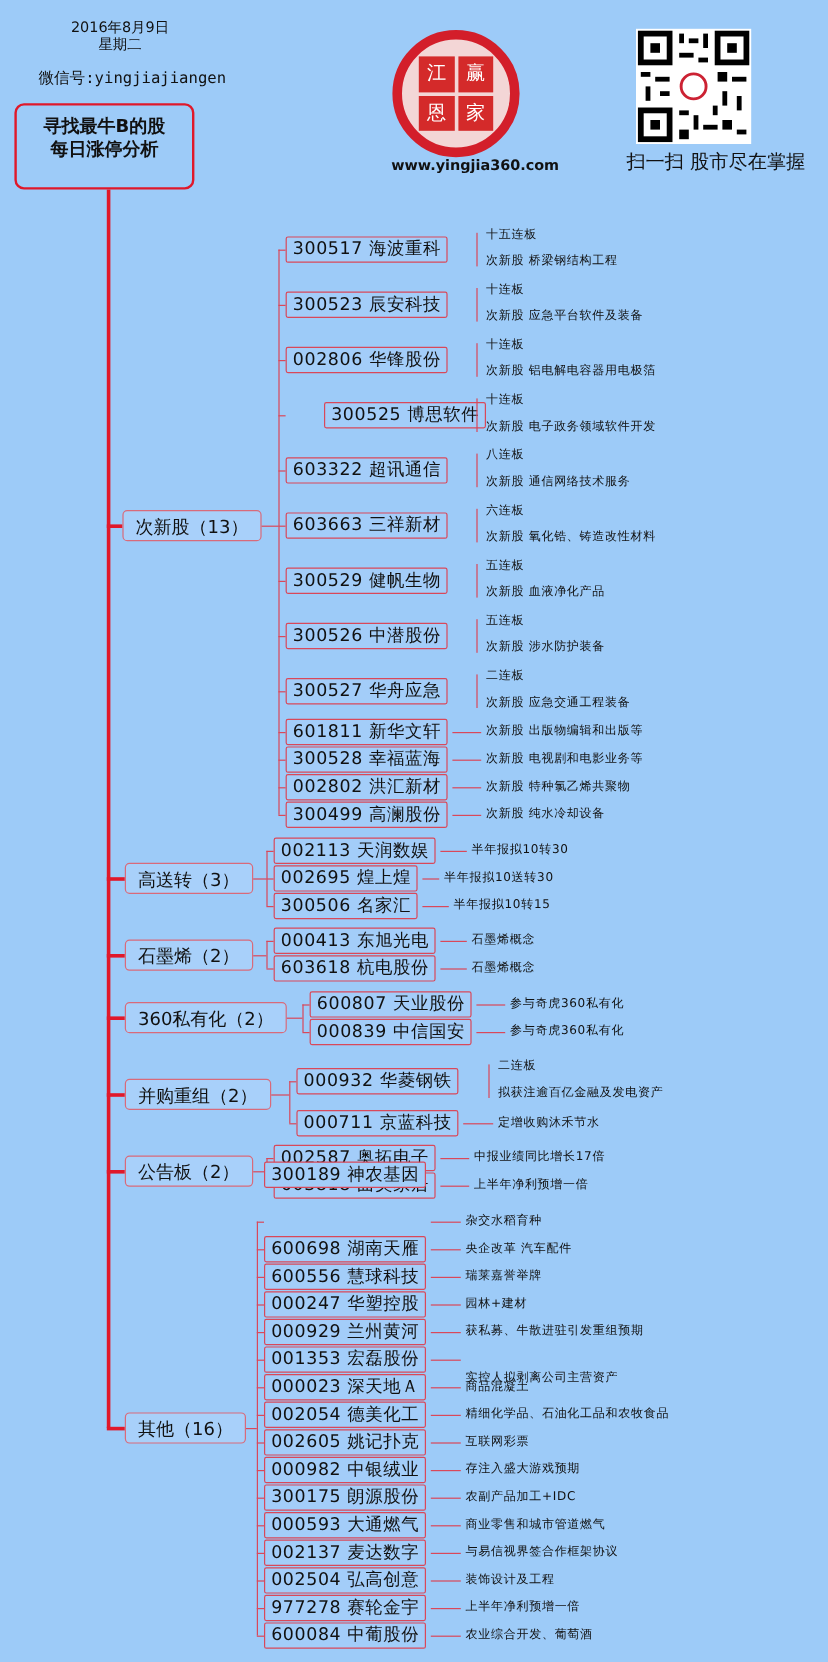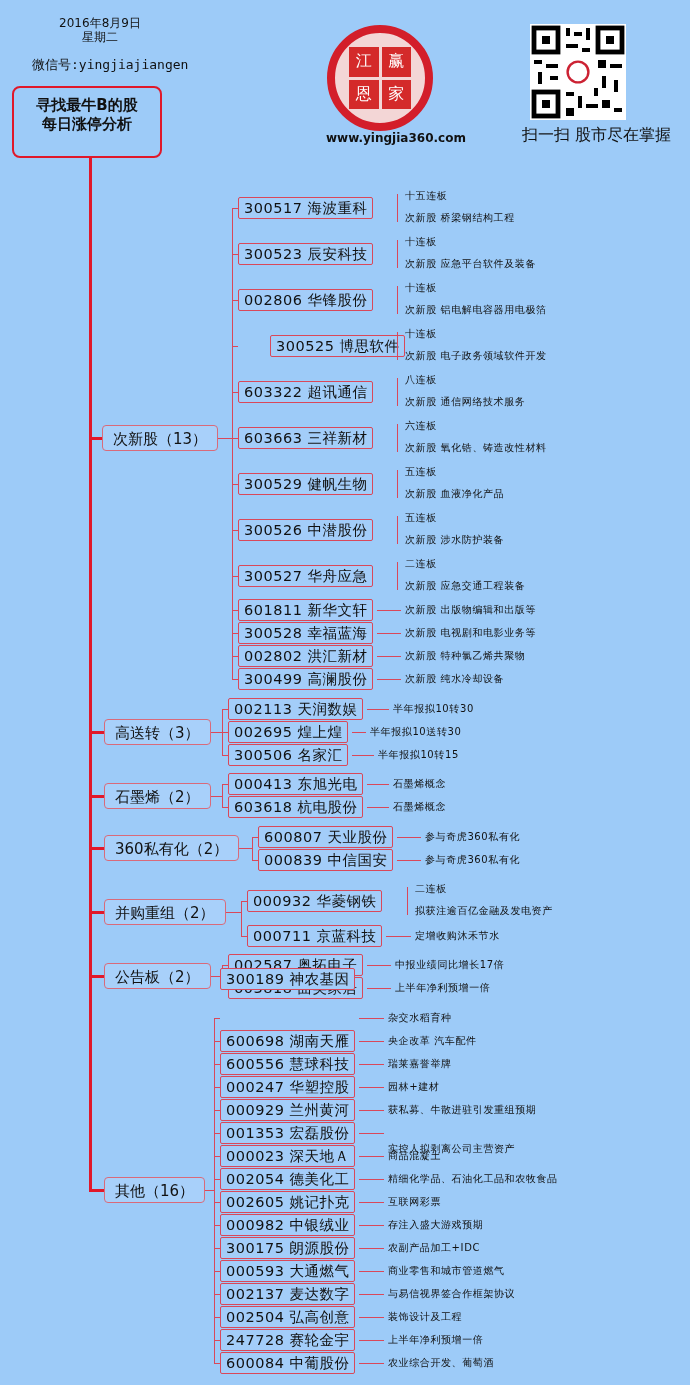--- a/index.html
+++ b/index.html
@@ -280,20 +280,20 @@
     <div class="abs desc" style="left: 388px; top: 1260px;">商业零售和城市管道燃气</div>
     <div class="abs hline" style="left: 214px; top: 1294px; width: 6px;"></div>
     <div class="abs stock" style="left: 220px; top: 1283px;">002137 麦达数字</div>
     <div class="abs hline" style="left: 359px; top: 1294px; width: 25px;"></div>
     <div class="abs desc" style="left: 388px; top: 1283px;">与易信视界签合作框架协议</div>
     <div class="abs hline" style="left: 214px; top: 1317px; width: 6px;"></div>
     <div class="abs stock" style="left: 220px; top: 1306px;">002504 弘高创意</div>
     <div class="abs hline" style="left: 359px; top: 1317px; width: 25px;"></div>
     <div class="abs desc" style="left: 388px; top: 1306px;">装饰设计及工程</div>
     <div class="abs hline" style="left: 214px; top: 1340px; width: 6px;"></div>
-    <div class="abs stock" style="left: 220px; top: 1329px;">247728 赛轮金宇</div>
+    <div class="abs stock" style="left: 220px; top: 1329px;">977278 赛轮金宇</div>
     <div class="abs hline" style="left: 359px; top: 1340px; width: 25px;"></div>
     <div class="abs desc" style="left: 388px; top: 1329px;">上半年净利预增一倍</div>
     <div class="abs hline" style="left: 214px; top: 1363px; width: 6px;"></div>
     <div class="abs stock" style="left: 220px; top: 1352px;">600084 中葡股份</div>
     <div class="abs hline" style="left: 359px; top: 1363px; width: 25px;"></div>
     <div class="abs desc" style="left: 388px; top: 1352px;">农业综合开发、葡萄酒</div>
   </div>
 
 </body></html>

